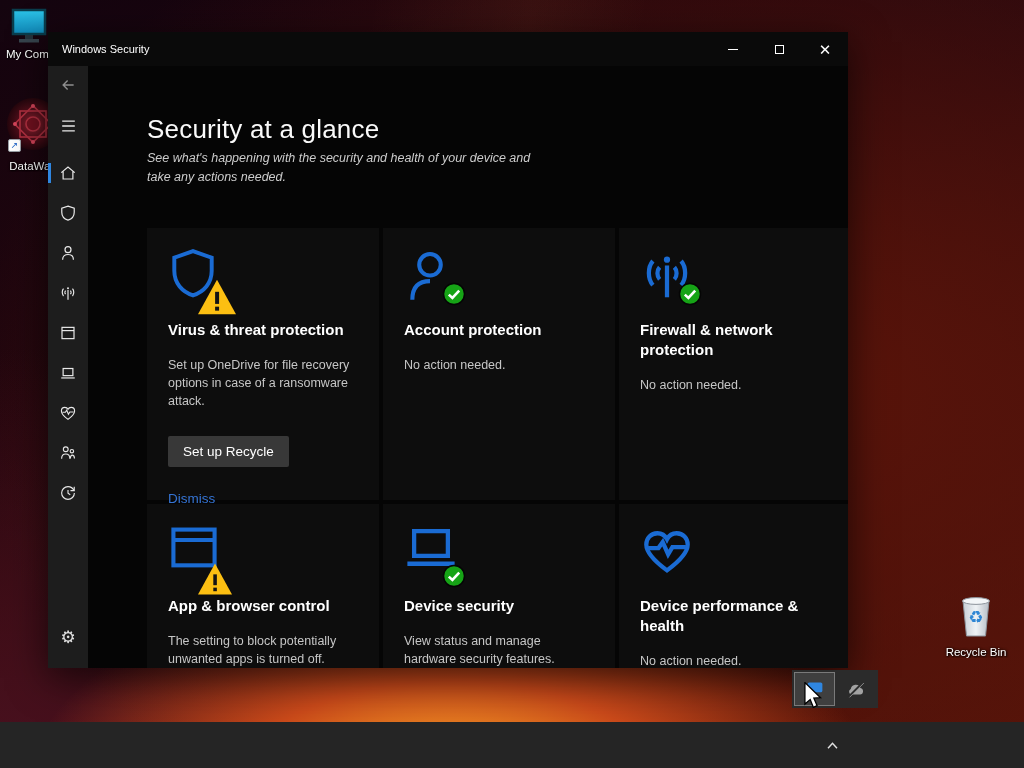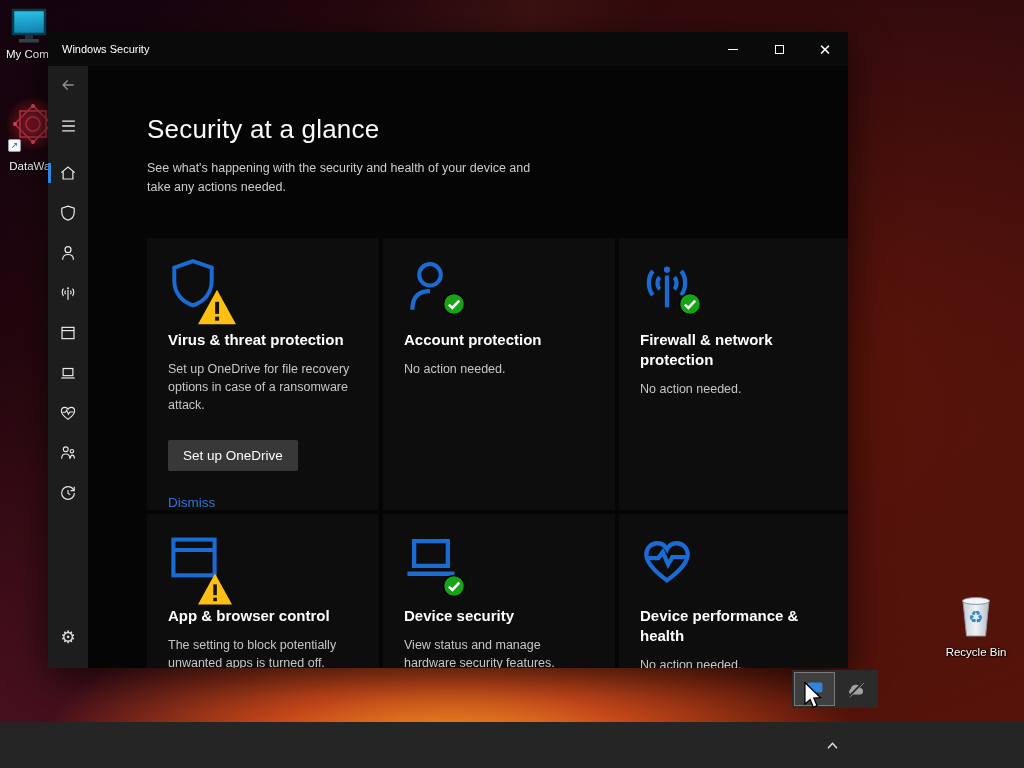--- a/index.html
+++ b/index.html
@@ -41,30 +41,30 @@
   .sidebar { position:absolute; left:0; top:34px; width:40px; height:602px; background:#1d1d1d; }
   .sb-item { position:absolute; left:0; width:40px; height:28px;
     display:flex; align-items:center; justify-content:center; }
   .sb-sel { position:absolute; left:0; top:4px; width:3px; height:20px; background:#2f86e0; }
   .gear-glyph { color:#e0e0e0; font-size:17px; font-family:"DejaVu Sans",sans-serif; }
 
   
   .content { position:absolute; left:40px; top:34px; width:760px; height:602px;
     padding:48px 0 0 59px; background:#050505; overflow:hidden; }
   .h1 { color:#fafafa; font-size:26px; font-weight:300; letter-spacing:.2px; }
-  .sub { color:#cccccc; font-size:12.5px; line-height:1.55; margin-top:14px; width:390px; }
+  .sub { color:#cccccc; font-size:12.5px; line-height:1.55; margin-top:4px; width:390px;font-style:italic; }
   .grid { margin-top:40px; display:grid; grid-template-columns:232px 232px 232px;
     grid-template-rows:272px 180px; gap:4px; }
   .tile { background:#0d0d0d; padding:20px 20px 0 21px; position:relative; }
   .iconwrap { position:relative; width:64px; height:64px; margin-bottom:8px; }
   .badge { position:absolute; line-height:0; }
   .badge-ok { right:2px; bottom:6px; }
   .badge-warn { right:-6px; bottom:-4px; }
   .t-title { color:#fff; font-size:15px; font-weight:600; line-height:1.35; max-width:190px; }
-  .t-desc { color:#c6c6c6; font-size:12.5px; line-height:1.45; margin-top:10px; max-width:195px; }
+  .t-desc { color:#c6c6c6; font-size:12.5px; line-height:1.45; margin-top:16px; max-width:195px; }
   .btn { display:inline-block; margin-top:26px; padding:8px 15px; background:#383838;
     color:#fff; font-size:13.5px; border:none; border-radius:2px;
     font-family:inherit; cursor:default; }
   .link { display:inline-block; margin-top:24px; color:#3574d4; font-size:13.5px;
     text-decoration:none; cursor:default; }
 
   
   .float-toolbar { position:absolute; left:792px; top:670px; width:86px; height:38px;
     background:#2b2b2b; display:flex; align-items:center; justify-content:space-around;
     padding:2px; }
@@ -254,21 +254,21 @@
             <span class="badge badge-warn">
               <svg width="42" height="38" viewBox="0 0 24 22">
                   <path d="M12 1 L23 21 H1 Z" fill="#fcbf12"></path>
                   <rect x="10.9" y="8" width="2.3" height="7" fill="#141414"></rect>
                   <rect x="10.9" y="16.6" width="2.3" height="2.3" fill="#141414"></rect>
                 </svg>
             </span>
           </div>
           <div class="t-title">Virus &amp; threat protection</div>
           <div class="t-desc">Set up OneDrive for file recovery options in case of a ransomware attack.</div>
-          <button class="btn">Set up OneDrive</button>
+          <button class="btn">Set up Recycle</button>
           <br>
           <a class="link" href="#">Dismiss</a>
         </div>
 
         <div class="tile">
           <div class="iconwrap">
             <svg width="52" height="56" viewBox="0 0 24 26">
                 <circle cx="12" cy="7.8" r="5" stroke="#1a6bd3" stroke-width="1.9" fill="none"></circle>
                 <path d="M3.8 24 C3.8 17.5 7.5 15.4 12 15.4" stroke="#1a6bd3" stroke-width="1.9" fill="none"></path>
               </svg>

